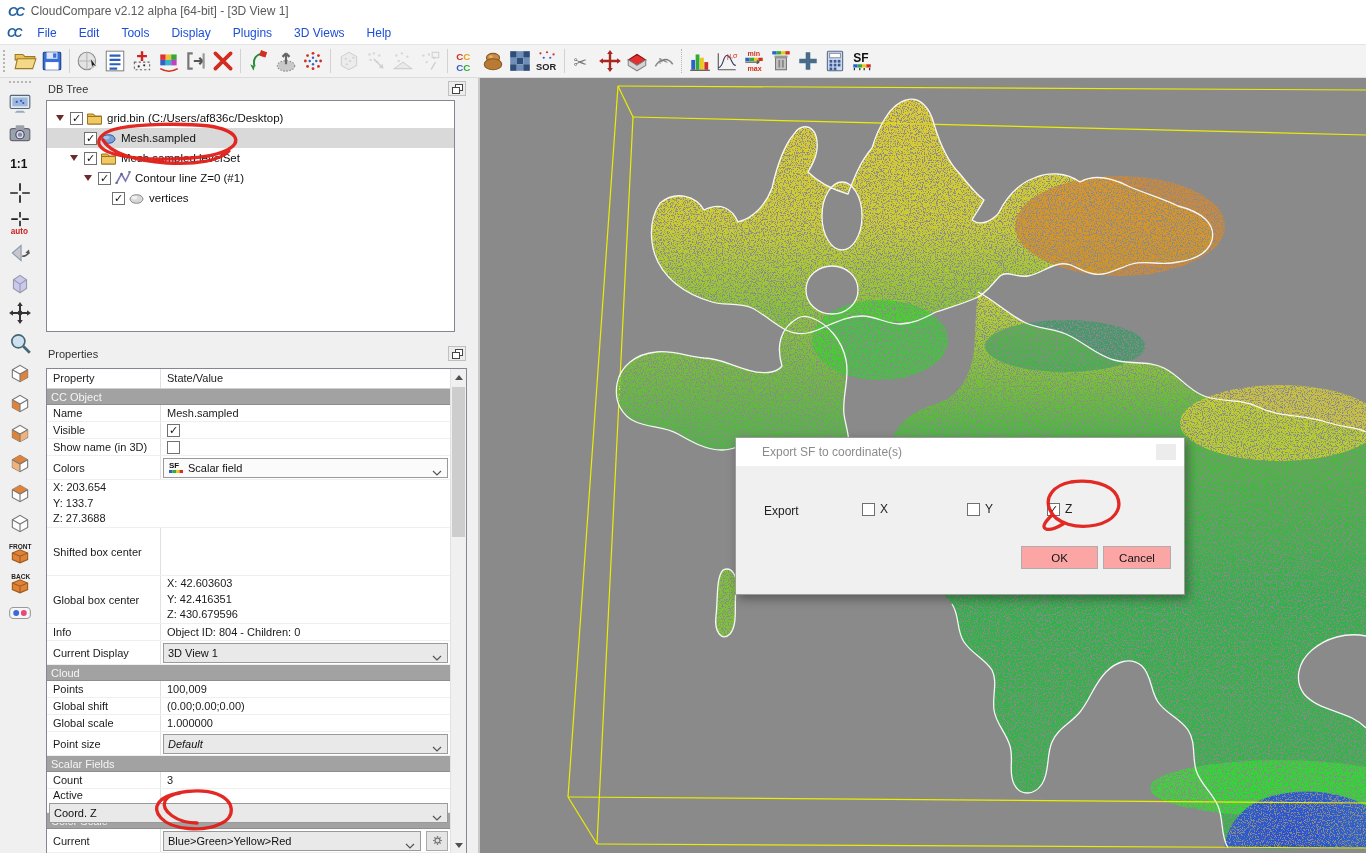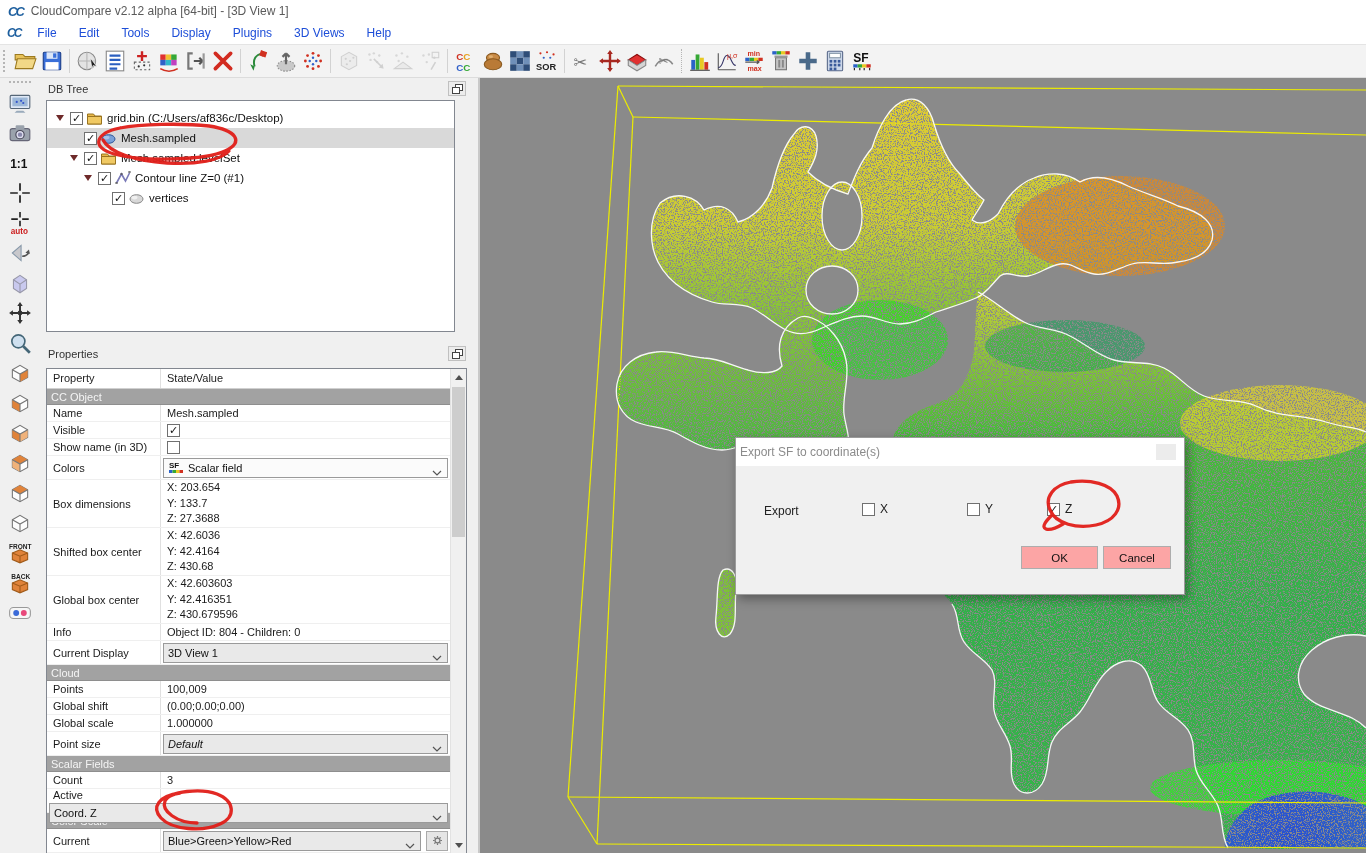--- a/index.html
+++ b/index.html
@@ -61,21 +61,21 @@
   .vs-up { top:0; } .vs-dn { bottom:0; }
   .tri-up { width:0;height:0;border-left:4px solid transparent;border-right:4px solid transparent;border-bottom:5px solid #505050; }
   .tri-dn { width:0;height:0;border-left:4px solid transparent;border-right:4px solid transparent;border-top:5px solid #505050; }
   .vs-thumb { position:absolute; left:1px; width:13px; top:18px; height:150px; background:#cdcdcd; }
 
   
   #viewport { position:absolute; left:480px; top:78px; width:886px; height:775px; background:#8a8a8a; }
 
   
   #dialog { position:absolute; left:735px; top:437px; width:450px; height:158px; background:#f0f0f0; border:1px solid #9b9b9b; box-shadow:3px 4px 10px rgba(0,0,0,.35); z-index:20; }
-  #dialog .dlg-title { height:28px; background:#ffffff; display:flex; align-items:center; padding-left:4px; font-size:12px; color:#8b8b8b; }
+  #dialog .dlg-title { height:28px; background:#ffffff; display:flex; align-items:center; padding-left:26px; font-size:12px; color:#8b8b8b; }
   #dialog .dlg-sysbtn { position:absolute; right:8px; top:6px; width:20px; height:16px; background:#ececec; }
   .dlg-export { position:absolute; left:28px; top:66px; font-size:12px; color:#222; }
   .dlg-check { position:absolute; top:64px; display:flex; align-items:center; font-size:12px; color:#222; }
   .dlg-check .cb { margin-right:5px; }
   .dlg-btn { position:absolute; top:108px; height:23px; background:#fca5a5; border:1px solid #adadad; font-size:11.5px; color:#111; display:flex; align-items:center; justify-content:center; font-family:inherit; }
 
   
   #annot { position:absolute; left:0; top:0; width:1366px; height:853px; z-index:50; pointer-events:none; }
 </style>
 </head>
@@ -639,34 +639,28 @@
                 </svg>
               </span>
               <span>Scalar field</span>
               <span class="chev"><svg width="10" height="6" viewBox="0 0 10 6">
                   <path d="M1 1l4 4 4-4" stroke="#555" fill="none" stroke-width="1.2"></path>
                 </svg></span>
             </div>
           </div>
         </div>
         <div class="p-row p-multi" style="height: 48px;">
-          <div class="p-col1 lbl">Box dimensions</div>
           <div class="val">
             <div>X: 203.654</div>
             <div>Y: 133.7</div>
             <div>Z: 27.3688</div>
           </div>
         </div>
         <div class="p-row p-multi" style="height: 48px;">
           <div class="p-col1 lbl">Shifted box center</div>
-          <div class="val">
-            <div>X: 42.6036</div>
-            <div>Y: 42.4164</div>
-            <div>Z: 430.68</div>
-          </div>
         </div>
         <div class="p-row p-multi" style="height: 48px;">
           <div class="p-col1 lbl">Global box center</div>
           <div class="val">
             <div>X: 42.603603</div>
             <div>Y: 42.416351</div>
             <div>Z: 430.679596</div>
           </div>
         </div>
         <div class="p-row" style="height: 17px;">

